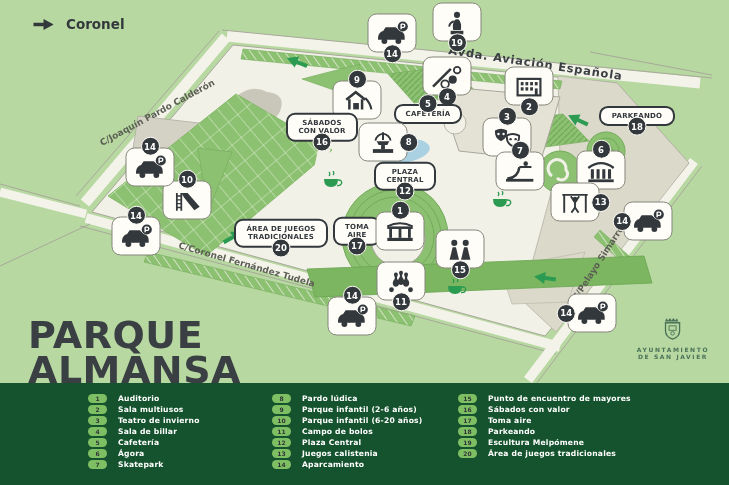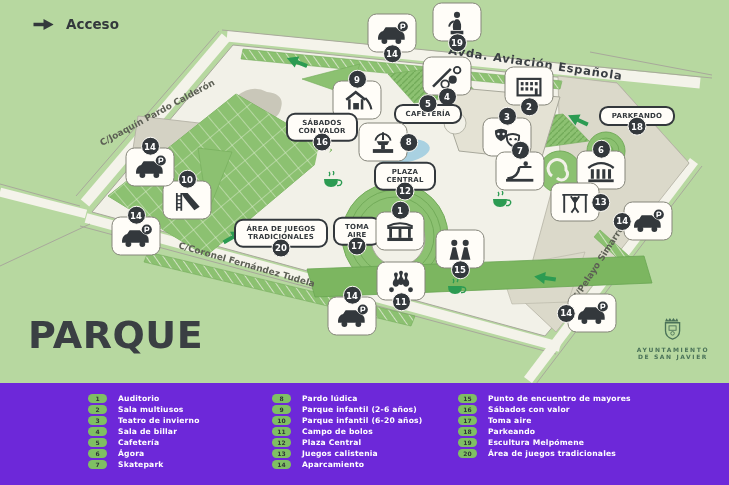--- a/index.html
+++ b/index.html
@@ -34,21 +34,21 @@
   
   .title { position:absolute; left:28px; top:318px; z-index:4; font-size:38px; font-weight:bold;
            color:#3a3f43; line-height:.93; letter-spacing:.5px; }
 
   
   .logo { position:absolute; left:627px; top:315px; width:92px; text-align:center; z-index:4; color:#4a7258; }
   .logo svg { width:30px; height:27px; }
   .logo-l1,.logo-l2 { font-size:6px; letter-spacing:1.6px; font-weight:bold; }
 
   
-  .legendbar { position:absolute; left:0; right:0; top:383px; bottom:0; background:#6d28d9; z-index:5; }
+  .legendbar { position:absolute; left:0; right:0; top:383px; bottom:0; background:#14532d; z-index:5; }
   .lg-col { position:absolute; top:11px; }
   .lg-row { display:flex; align-items:center; height:8.8px; margin-bottom:2.2px; }
   .pill { width:19px; height:8.8px; border-radius:4.4px; background:#7fbf63; color:#2f3438;
           font-size:6px; font-weight:bold; display:flex; align-items:center; justify-content:center;
           margin-right:11px; flex:none; }
   .lg-label { color:#fff; font-size:7.6px; font-weight:bold; white-space:nowrap; letter-spacing:.2px; }
 
   
   .st  { font-family:"DejaVu Sans",sans-serif; font-weight:bold; font-size:9px;  fill:#5c5f54; }
   .st-big { font-family:"DejaVu Sans",sans-serif; font-weight:bold; font-size:11.5px; fill:#3a3f43; letter-spacing:.8px; }
@@ -413,26 +413,27 @@
         <use href="#i-car"></use>
       </svg>
       <span class="badge b-left">14</span>
     </div>
 
   <div class="hdr">
     <div class="hdr-row">
       <svg class="hdr-arrow" viewBox="0 0 22 14">
           <use href="#i-arrow"></use>
         </svg>
-      <span>Acceso</span>
+      <span>Coronel</span>
     </div>
   </div>
 
   <div class="title">
     <div>PARQUE</div>
+    <div>ALMANSA</div>
   </div>
 
   <div class="logo">
     <svg viewBox="0 0 34 30">
       <path d="M8 7 L9.5 3.5 L11.5 6 L13.5 3 L15.5 6 L17.5 3 L19.5 6 L21.5 3.5 L23 7 Z" fill="#4a7258"></path>
       <path d="M8.5 8.5 H24.5 V17.5 Q24.5 24.5 16.5 27 Q8.5 24.5 8.5 17.5 Z" fill="none" stroke="#4a7258" stroke-width="1.5"></path>
       <rect x="12.5" y="12" width="8" height="5" fill="none" stroke="#4a7258" stroke-width="1"></rect>
       <circle cx="16.5" cy="20.5" r="2" fill="none" stroke="#4a7258" stroke-width="1"></circle>
     </svg>
     <div class="logo-l1">AYUNTAMIENTO</div>

